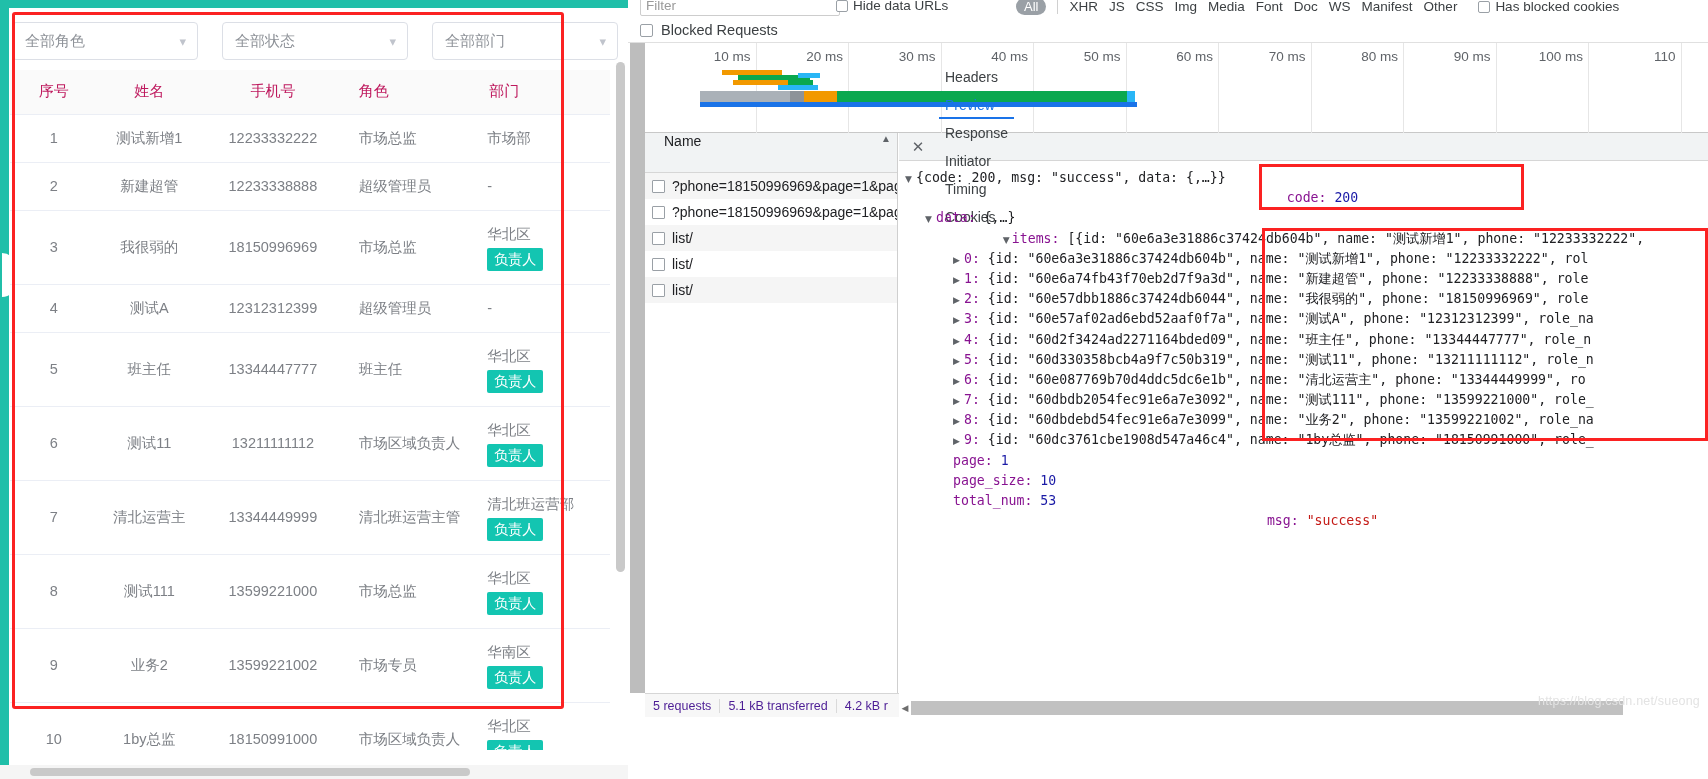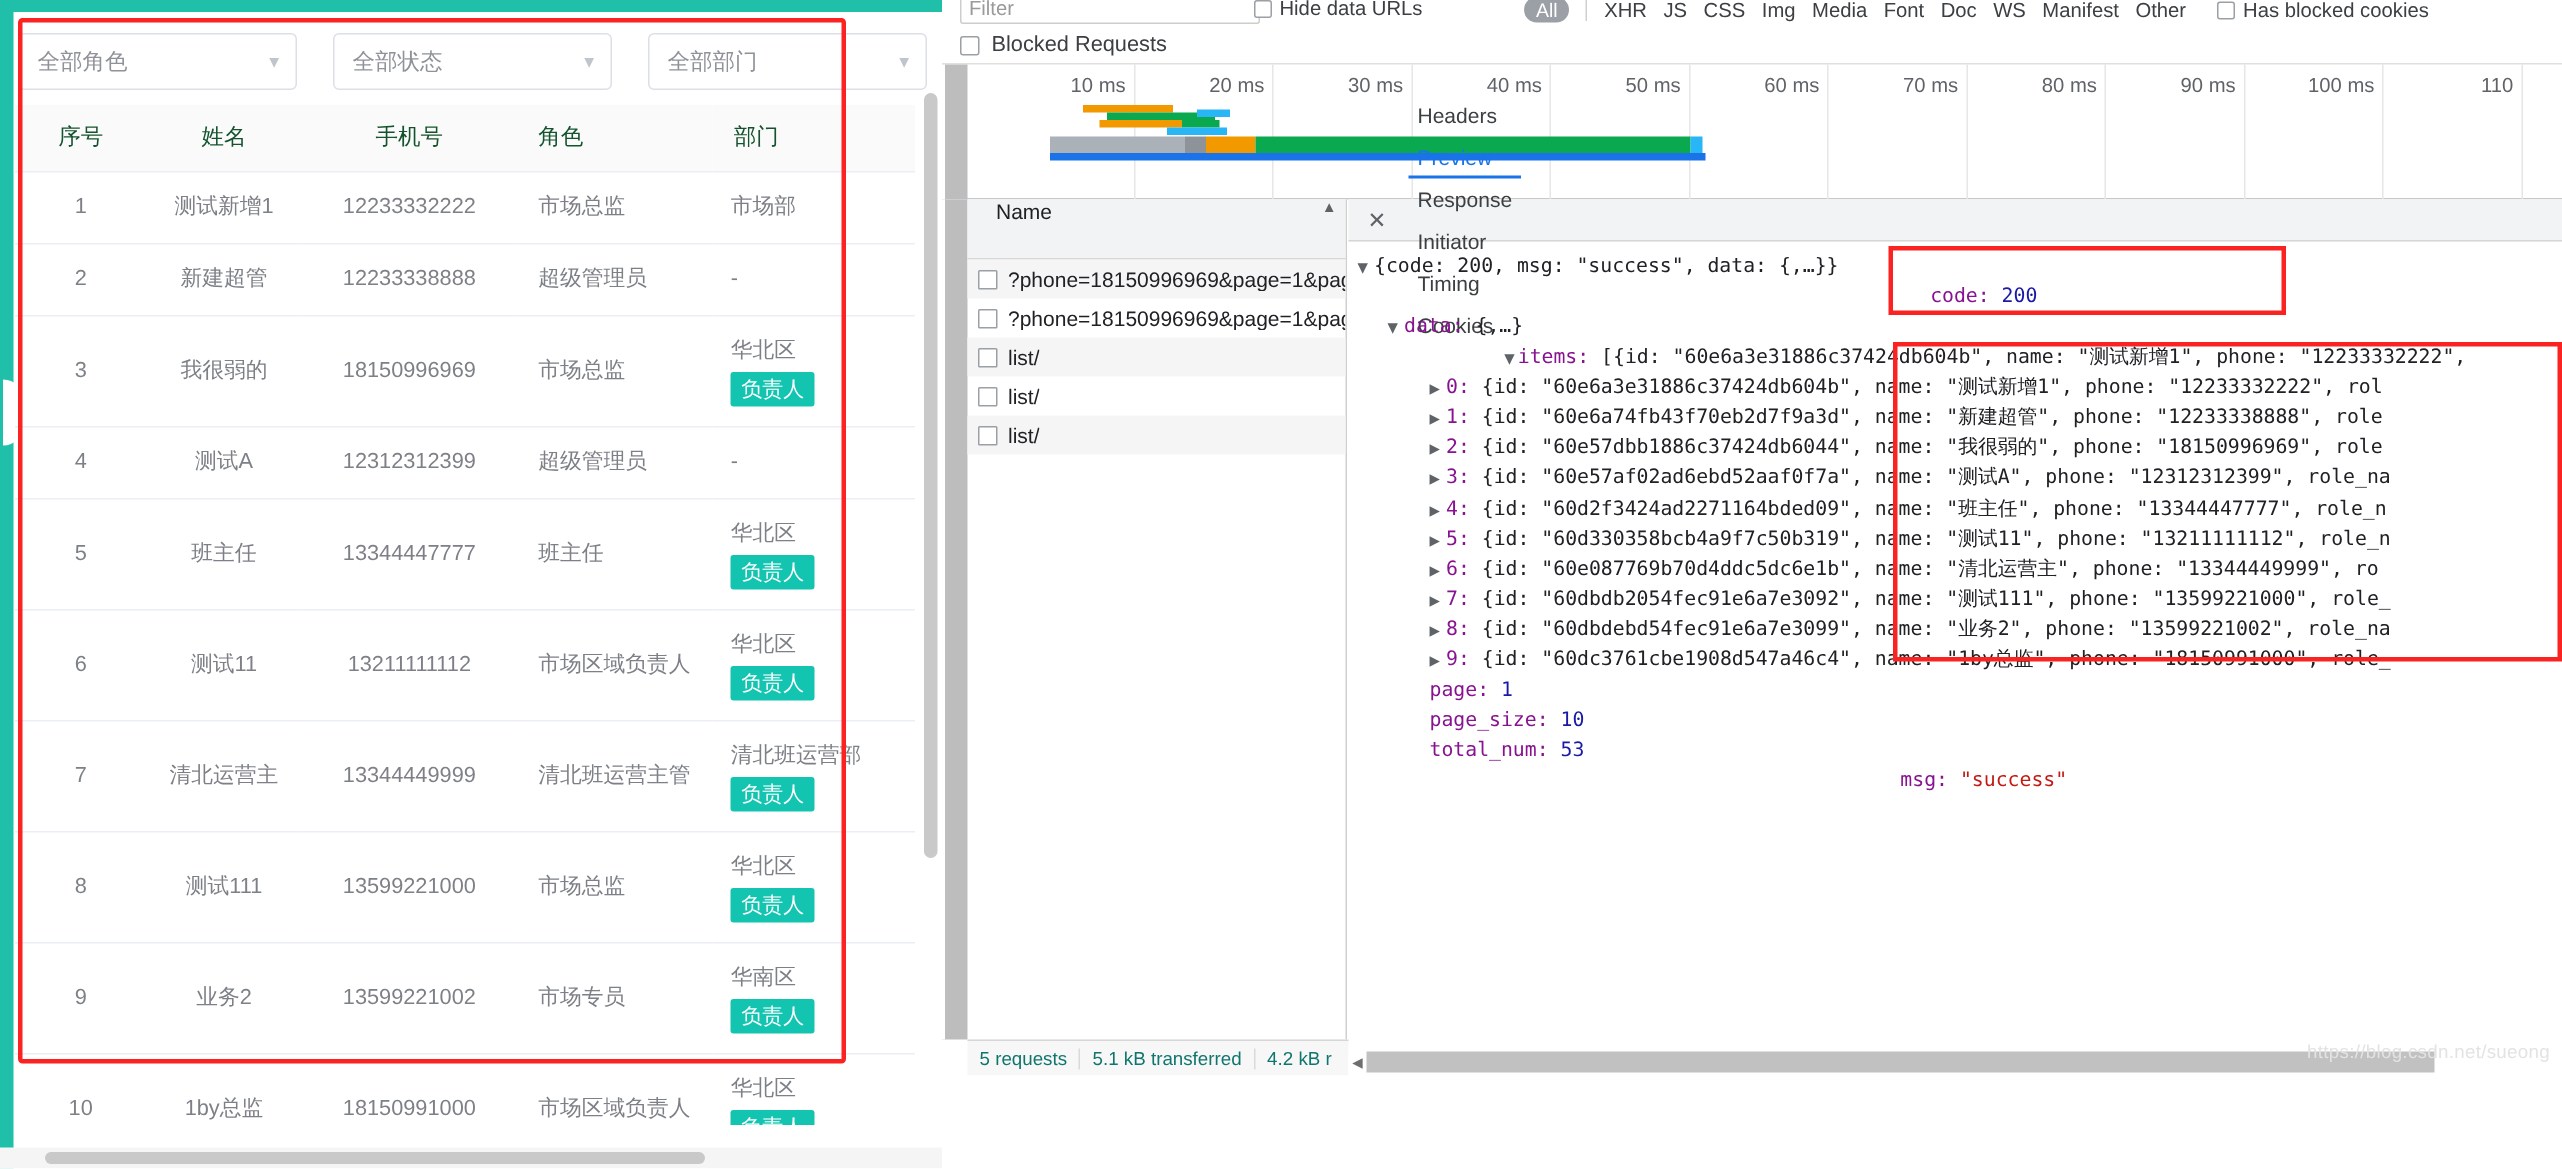--- a/index.html
+++ b/index.html
@@ -47,21 +47,21 @@
     color: #c0c4cc; font-size: 13px; line-height: 1;
   }
 
   
   .tbl-wrap {
     position: absolute; left: 10px; top: 70px; width: 600px; height: 680px;
     overflow: hidden;
   }
   table.grid { width: 600px; border-collapse: collapse; table-layout: fixed; }
   table.grid th {
-    background: #fafafa; color: #14532d; font-weight: normal;
+    background: #fafafa; color: #be185d; font-weight: normal;
     font-size: 15px; height: 44px; text-align: center;
     border-bottom: 1px solid #ebeef5;
   }
   table.grid td {
     color: #7d8086; font-size: 14.5px; text-align: center;
     border-bottom: 1px solid #ebeef5; padding: 13px 6px;
     vertical-align: middle; line-height: 1.45;
   }
   .col-idx   { width: 78px; }
   .col-name  { width: 92px; }
@@ -254,21 +254,21 @@
   }
   .red-box-req {
     position: absolute; left: 1259px; top: 164px; width: 265px; height: 46px;
     border: 3px solid #fb2222; pointer-events: none;
   }
 
   
   .statusbar {
     position: absolute; left: 17px; top: 693px; width: 254px; height: 24px;
     border-top: 1px solid #d6d6d6; background: #f7f7f7;
-    display: flex; align-items: center; font-size: 12.5px; color: #0f766e;
+    display: flex; align-items: center; font-size: 12.5px; color: #4c1d95;
   }
   .sb-cell { padding: 0 8px; border-right: 1px solid #dadada; white-space: nowrap; }
   .sb-cell:last-child { border-right: none; }
 
   .dev-hscroll {
     position: absolute; left: 271px; top: 699px; width: 809px; height: 18px;
     background: #fff; display: flex; align-items: center;
   }
   .dev-hscroll .arrow-l {
     width: 12px; text-align: center; color: #6e6e6e; font-size: 9px;

